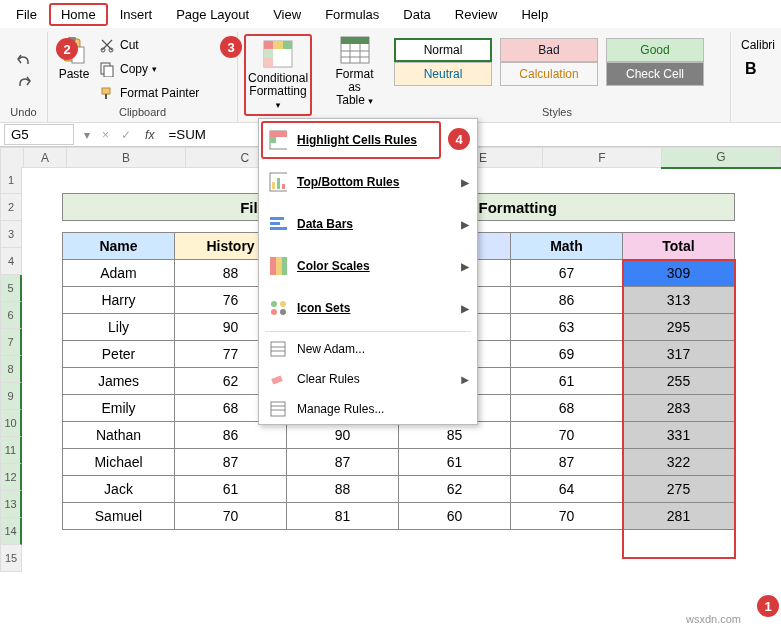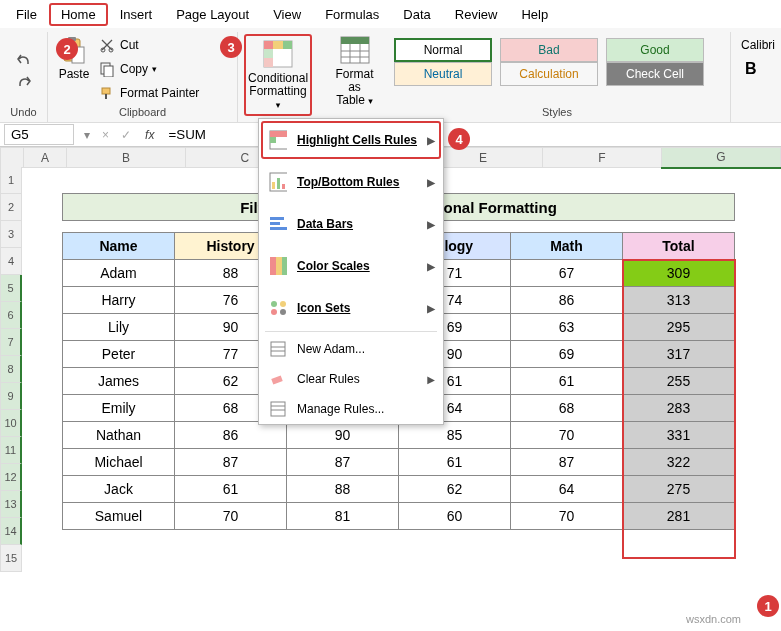--- a/index.html
+++ b/index.html
@@ -49,26 +49,26 @@
   table.data { border-collapse: collapse; position: absolute; left: 62px; top: 46px; font-size: 14px; }
   table.data td { border: 1px solid #888; width: 112px; height: 27px; text-align: center; vertical-align: middle; background: #fff; }
   table.data tr.banner td { background: #e4f0dd; font-weight: 600; font-size: 15px; }
   table.data tr.header td { font-weight: 600; }
   table.data tr.header td.name { background: #cfe7ff; }
   table.data tr.header td.hist { background: #fff3d1; }
   table.data tr.header td.bio { background: #d6e4ff; }
   table.data tr.header td.math { background: #cfe7ff; }
   table.data tr.header td.total { background: #f7cfe8; }
   table.data td.totalcell { background: #cfcfcf; }
-  table.data td.totalcell.first { background: #84cc16; }
+  table.data td.totalcell.first { background: #3b82f6; }
 
   .sel-outline { position: absolute; border: 2px solid #d83b3b; pointer-events: none; }
 
   
-  .dropdown { position: absolute; left: 258px; top: 118px; width: 186px; background: #fff; border: 1px solid #bbb; box-shadow: 2px 2px 6px rgba(0,0,0,.25); z-index: 10; }
+  .dropdown { position: absolute; left: 258px; top: 118px; width: 220px; background: #fff; border: 1px solid #bbb; box-shadow: 2px 2px 6px rgba(0,0,0,.25); z-index: 10; }
   .dropdown .dd-item { display: flex; align-items: center; gap: 10px; padding: 10px 10px; font-size: 12px; position: relative; }
   .dropdown .dd-item.big { padding: 12px 10px; font-weight: 600; text-decoration: underline; }
   .dropdown .dd-item.small { padding: 6px 10px; font-weight: normal; text-decoration: none; }
   .dropdown .sep { height: 1px; background: #ddd; margin: 2px 6px; }
   .dropdown .chevron { position: absolute; right: 8px; font-size: 10px; color: #555; }
   .dd-highlight { position: absolute; border: 2px solid #d83b3b; border-radius: 3px; pointer-events: none; }
 
   
   .callout { position: absolute; width: 22px; height: 22px; border-radius: 50%; background: #d83b3b; color: #fff; font-weight: bold; font-size: 13px; display: flex; align-items: center; justify-content: center; z-index: 20; }
 
@@ -186,21 +186,21 @@
             </svg>
         </span>
         <div class="r-lbl"><span>Format as</span><br><span>Table</span> <span style="font-size:9px;">▾</span></div>
       </div>
     </div>
   </div>
 
   <div class="ribbon-group" style="flex:1;">
     <div class="styles-grid">
       <div class="style-swatch" style="background:#fff;border:2px solid #2f7d32;">Normal</div>
-      <div class="style-swatch" style="background:#f7cfcf;color:#0f766e;">Bad</div>
+      <div class="style-swatch" style="background:#f7cfcf;color:#0f172a;">Bad</div>
       <div class="style-swatch" style="background:#d2ecd2;color:#1e6e1e;">Good</div>
       <div class="style-swatch" style="background:#fff0d6;color:#0369a1;">Neutral</div>
       <div class="style-swatch" style="background:#f7f7f7;color:#c87e0a;">Calculation</div>
       <div class="style-swatch" style="background:#808080;color:#fff;">Check Cell</div>
     </div>
     <div class="ribbon-group-label">Styles</div>
   </div>
 
   <div class="ribbon-group" style="width:50px; border-right:none; overflow:hidden;">
     <div style="padding:4px; font-size:12px;">Calibri</div>

